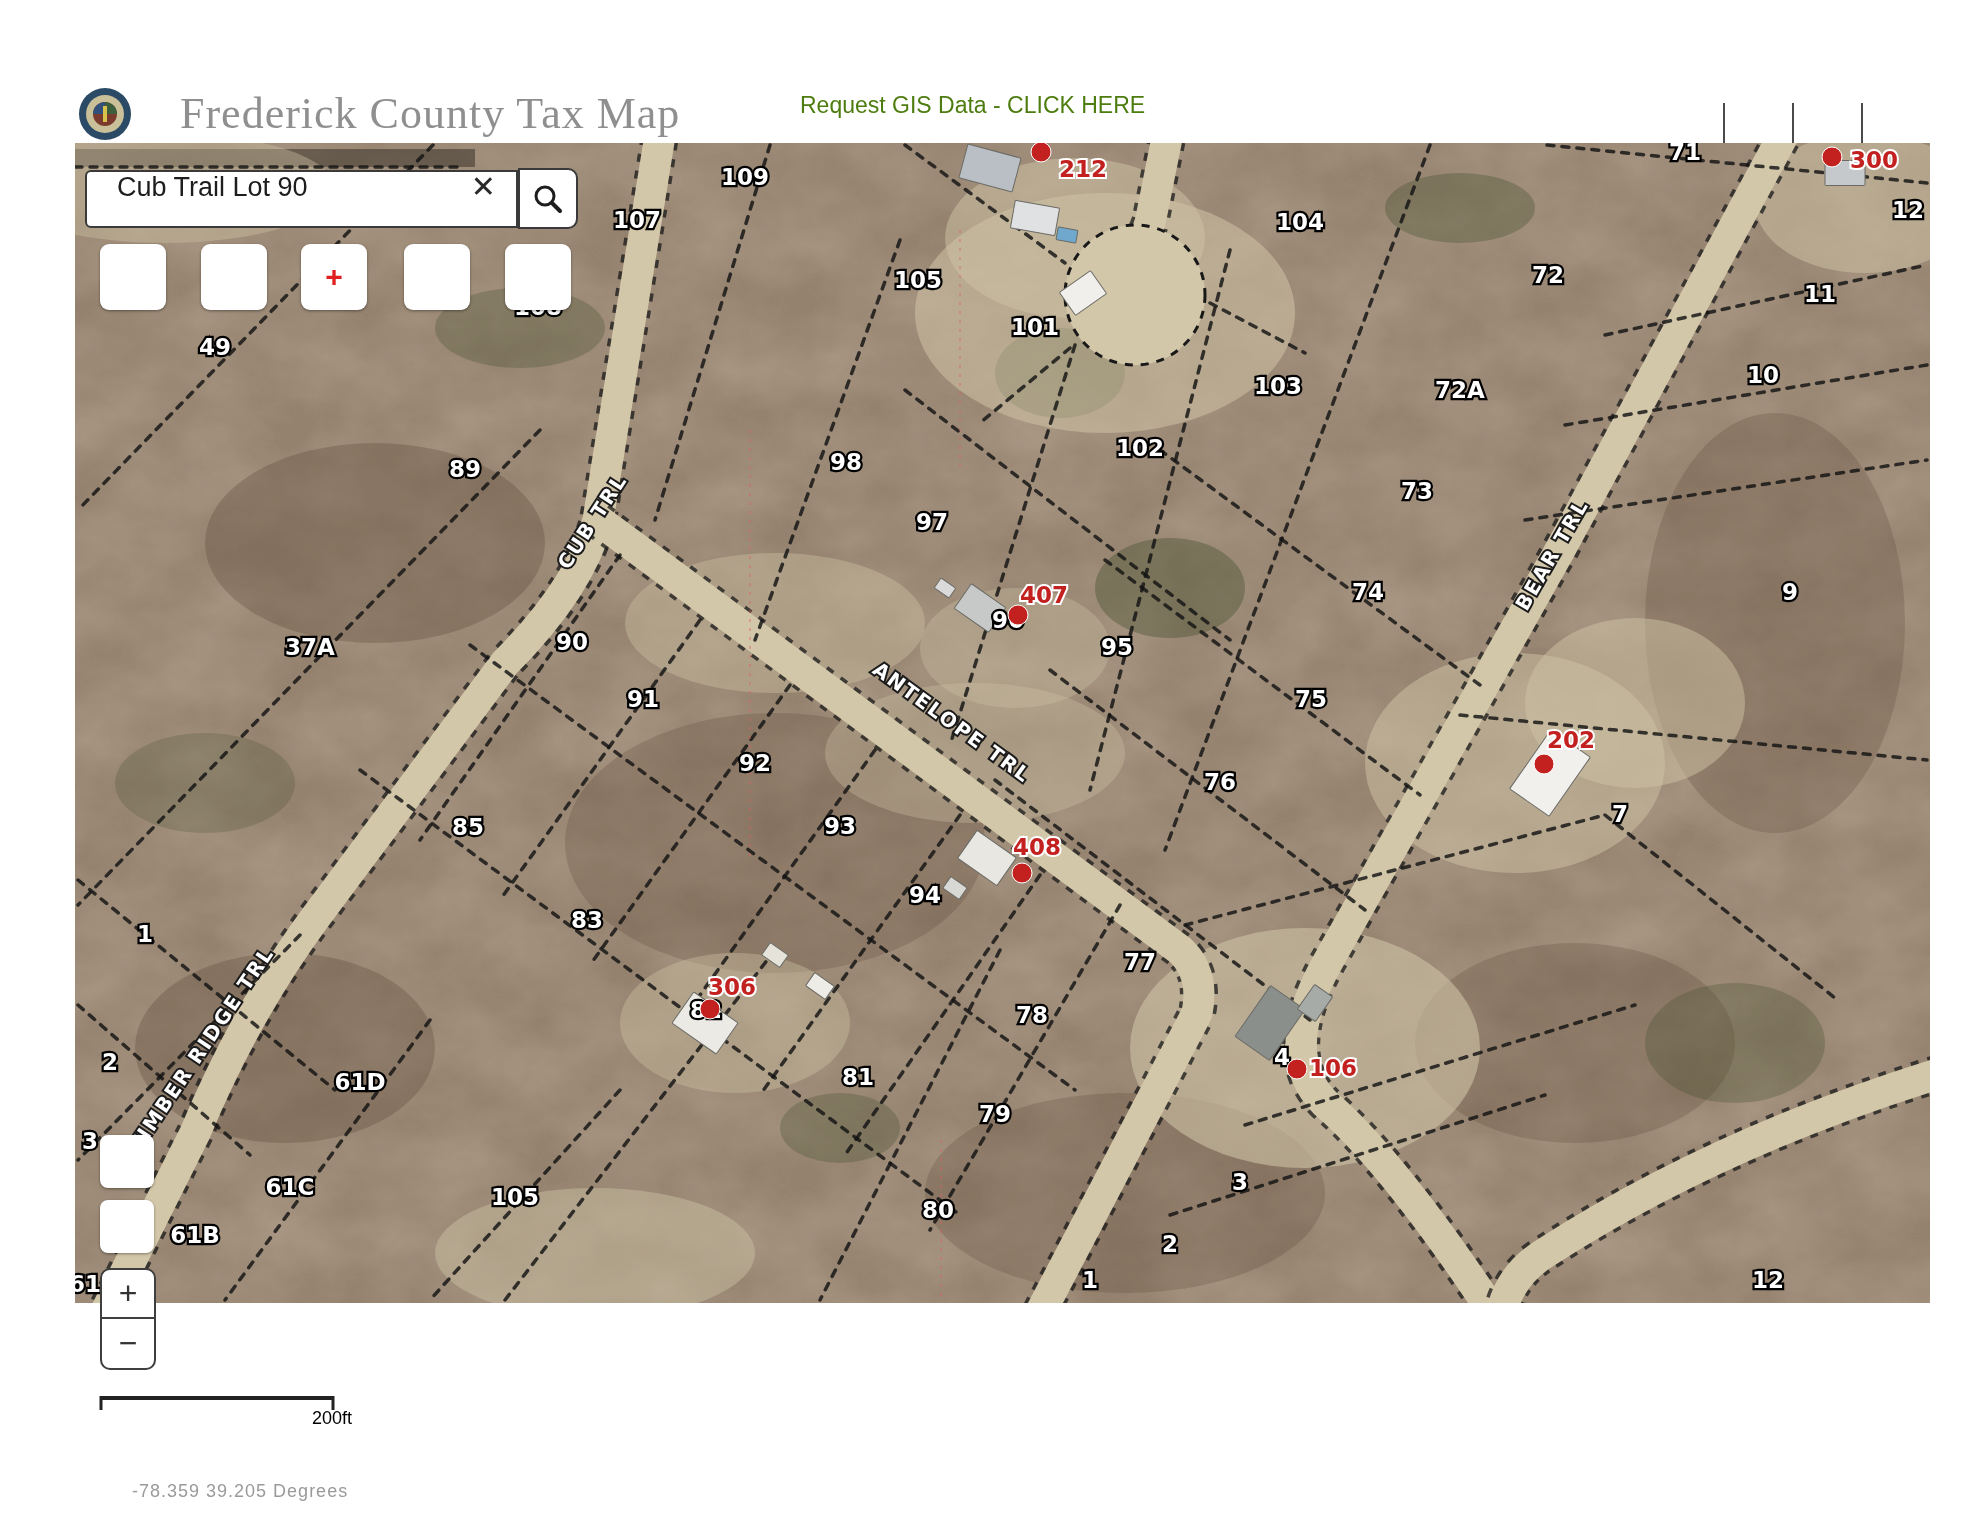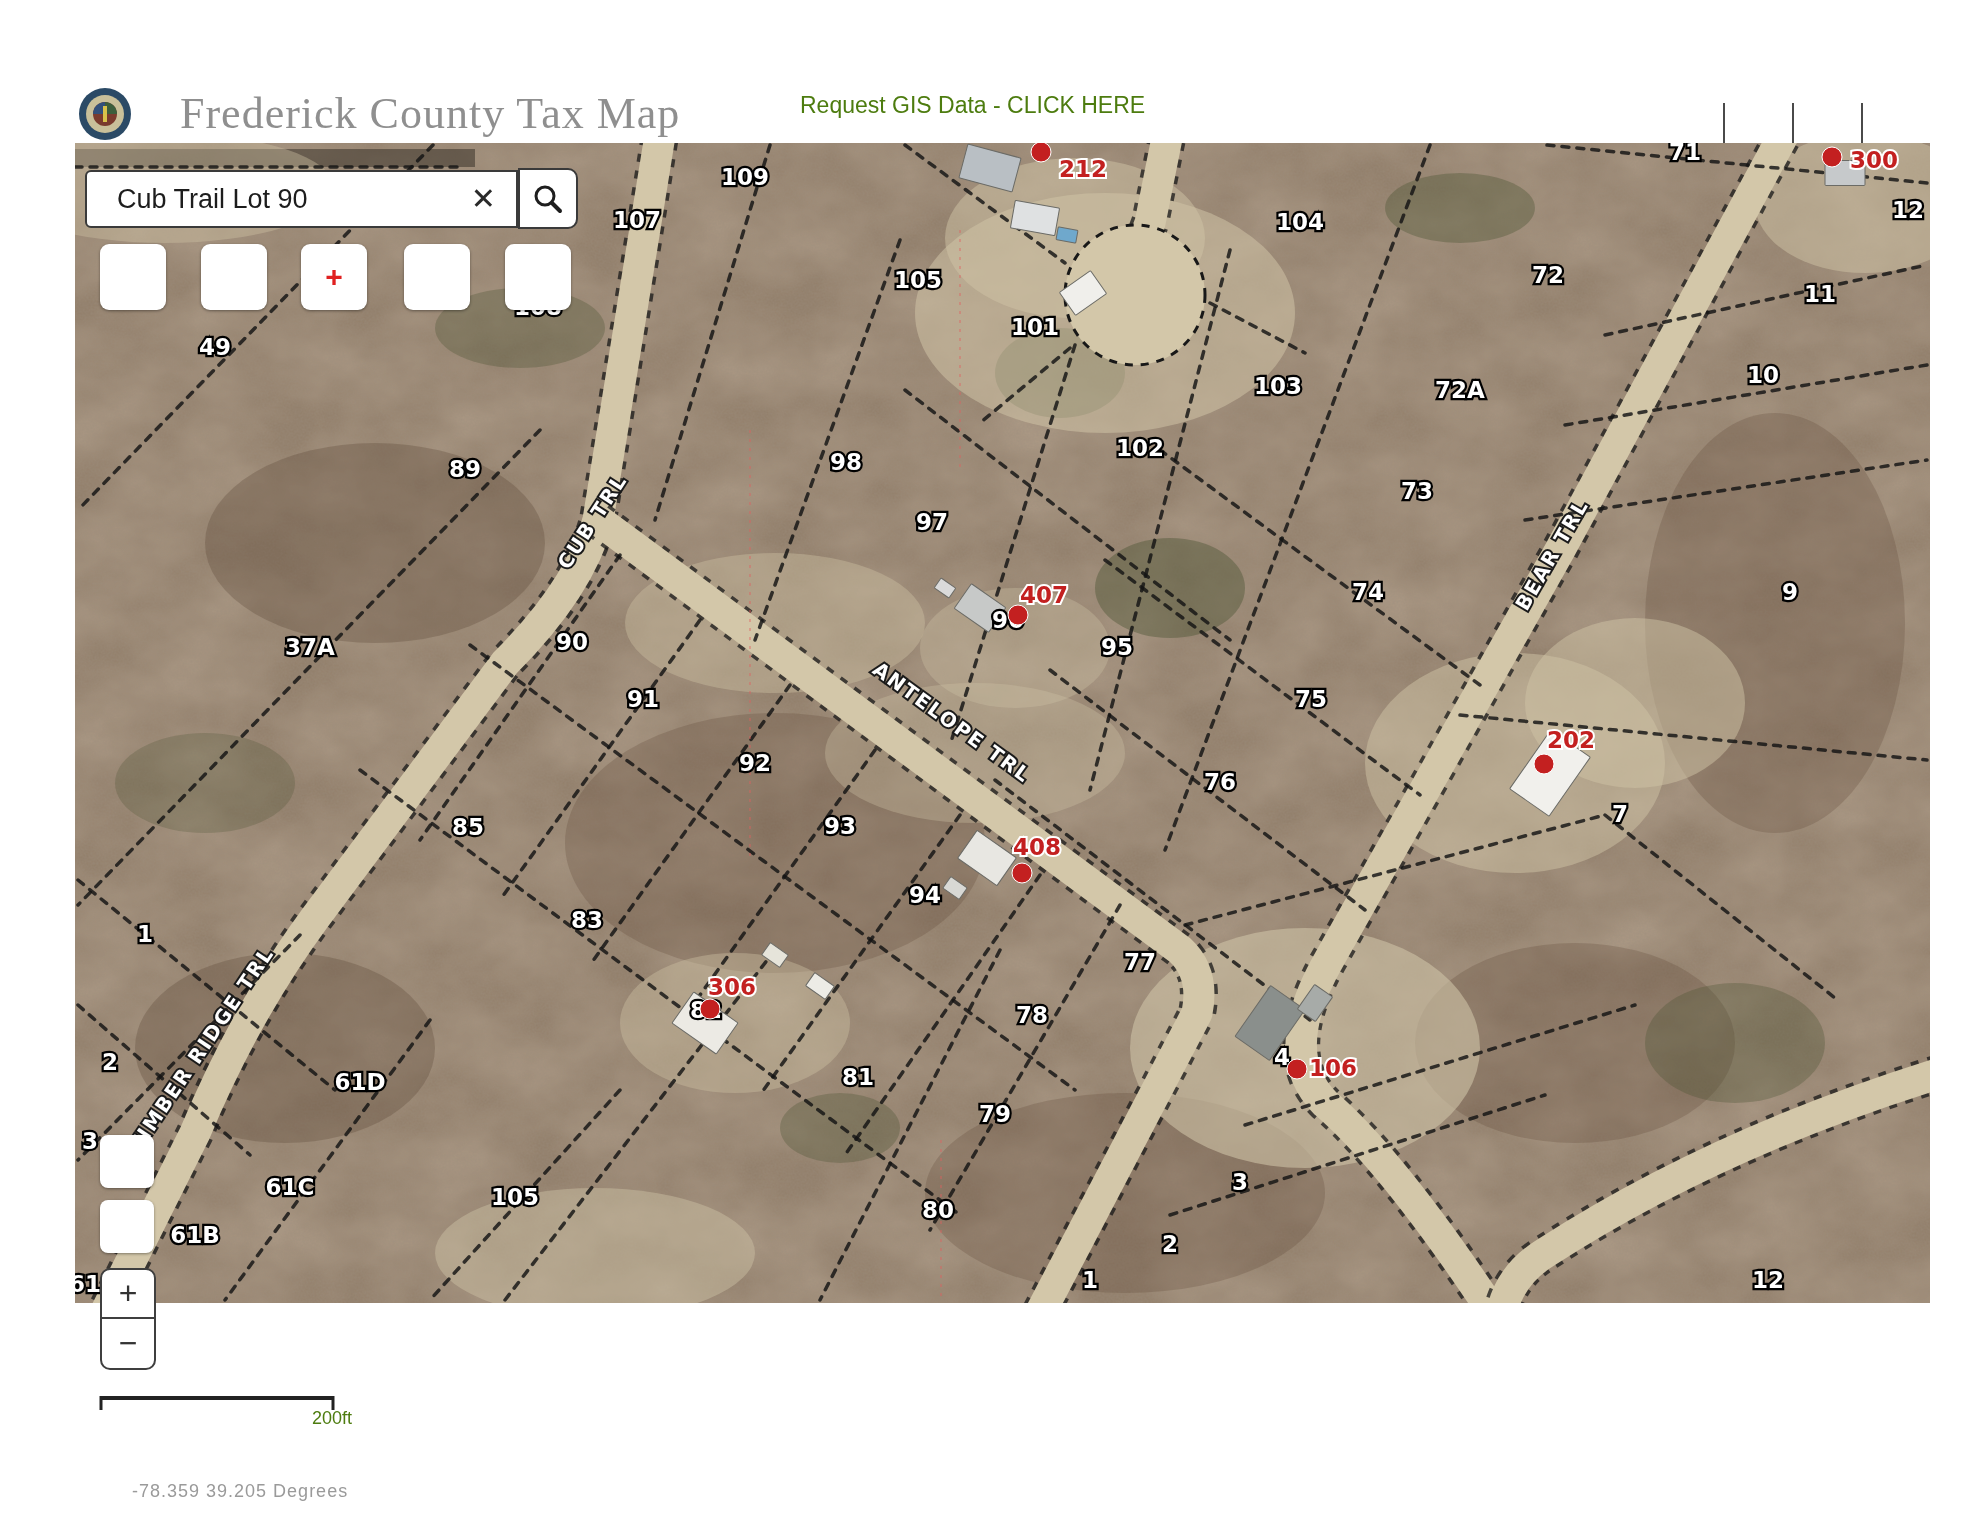--- a/index.html
+++ b/index.html
@@ -12,40 +12,40 @@
   #header{position:absolute;left:0;top:0;width:100%;height:103px;background:#fff;}
   #seal{position:absolute;left:77px;top:86px;}
   #app-title{position:absolute;left:180px;top:88px;font-family:"Liberation Serif",serif;
              font-size:44px;color:#8f8f8f;letter-spacing:1px;white-space:nowrap;}
   #gis-link{position:absolute;left:800px;top:92px;font-size:23px;color:#4d7c0f;white-space:nowrap;}
   
   #map{position:absolute;left:75px;top:143px;width:1855px;height:1160px;overflow:hidden;background:#93806c;}
   
   #search-input{position:absolute;left:85px;top:170px;width:433px;height:58px;background:#fff;
                 border:2px solid #3a3a3a;border-radius:6px 0 0 6px;box-sizing:border-box;
-                display:flex;align-items:center;padding:0 20px 0 30px;}
+                display:flex;padding:0 20px 0 30px;}
   #search-text{font-size:27px;color:#1d1d1d;flex:1;white-space:nowrap;overflow:hidden;}
   #search-clear{font-size:30px;color:#2a2a2a;cursor:pointer;line-height:1;}
   #search-btn{position:absolute;left:518px;top:168px;width:60px;height:61px;background:#fff;
               border:2px solid #3a3a3a;border-radius:0 10px 10px 0;box-sizing:border-box;
               display:flex;align-items:center;justify-content:center;}
   .tool-btn{position:absolute;top:244px;width:66px;height:66px;background:#fff;border-radius:9px;
             box-shadow:0 1px 3px rgba(0,0,0,.4);display:flex;align-items:center;justify-content:center;}
   #tool-plus{color:#e02020;font-size:30px;font-weight:bold;line-height:1;}
   .left-square{position:absolute;left:100px;width:54px;height:53px;background:#fff;border-radius:8px;
                box-shadow:0 1px 3px rgba(0,0,0,.4);}
   #zoom-group{position:absolute;left:100px;top:1268px;width:56px;height:102px;background:#fff;
               border:2px solid #3f3f3f;border-radius:10px;box-sizing:border-box;}
   #zoom-in,#zoom-out{position:absolute;left:0;width:100%;height:50%;display:flex;align-items:center;
               justify-content:center;font-size:32px;color:#333;font-weight:300;}
   #zoom-in{top:0;border-bottom:2px solid #3f3f3f;box-sizing:border-box;}
   #zoom-out{bottom:0;}
   
   #scalebar{position:absolute;left:98px;top:1394px;}
-  #scalebar-label{position:absolute;left:312px;top:1408px;font-size:18px;color:#4d7c0f;}
+  #scalebar-label{position:absolute;left:312px;top:1408px;font-size:18px;color:#000000;}
   #coords{position:absolute;left:132px;top:1436px;font-size:18px;color:#9a9a9a;letter-spacing:1px;margin-top:45px;}
   #brand-box{position:absolute;left:0;top:1455px;width:250px;height:81px;background:#6e6e6e;}
   #brand-word{position:absolute;left:8px;top:2px;font-family:"Liberation Serif",serif;
               font-size:52px;font-weight:bold;color:#f3f3f3;}
   #brand-star{position:absolute;left:138px;top:16px;color:#e2622b;font-size:24px;}
   #brand-tm{position:absolute;left:170px;top:10px;color:#ddd;font-size:11px;}
   #brand-mls{position:absolute;left:188px;top:31px;color:#cfcfcf;font-size:31px;letter-spacing:2px;}
   
   .lot-label{font-family:"DejaVu Sans",sans-serif;font-weight:bold;font-size:23px;
              fill:#fff;stroke:#000;stroke-width:4.5px;paint-order:stroke;text-anchor:middle;}

